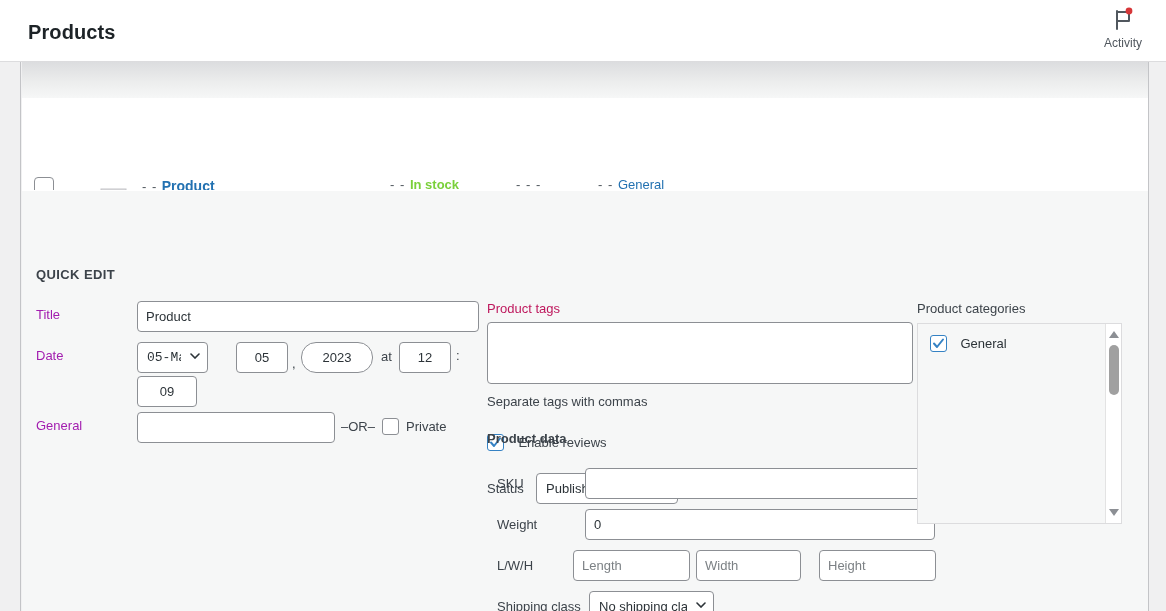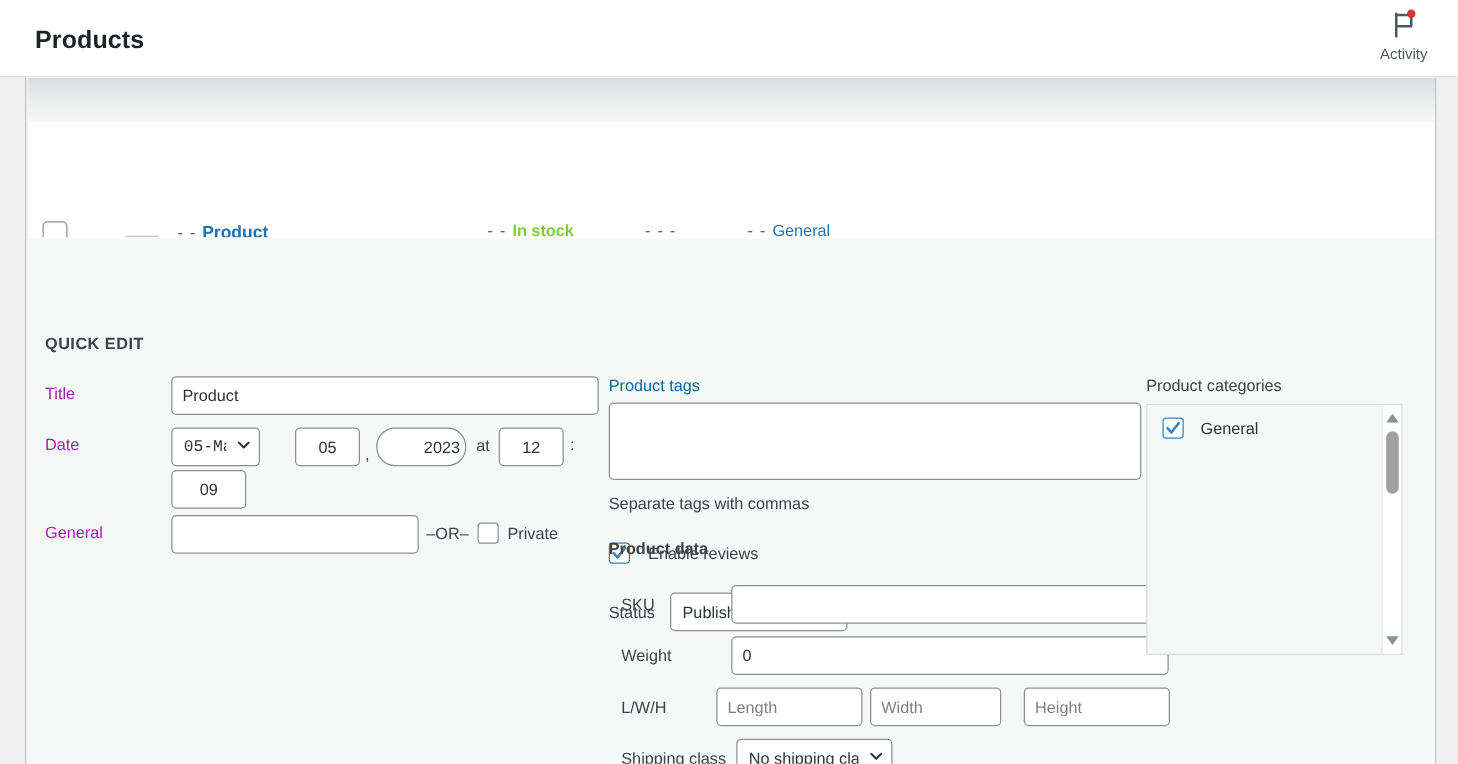--- a/index.html
+++ b/index.html
@@ -146,41 +146,41 @@
   }
   .sel-wrap { position:absolute; display:inline-block; }
   .chev {
     position: absolute; right: 8px; top: 11px;
     width: 10px; height: 6px; pointer-events:none;
   }
   .dd-month { left: 101px; top: 0; }
   .dd-month .sel { width: 71px; font-family: Liberation Mono, monospace; }
   .inp-day   { position:absolute; left: 200px; top: 0; width: 52px; text-align:center; padding:3px 4px;}
   .comma     { position:absolute; left: 256px; top: 14px; font-size: 13px; color:#3c434a; }
-  .inp-year  { position:absolute; left: 265px; top: 0; width: 72px; text-align:right; padding:3px 4px;border-radius:15px;}
+  .inp-year  { position:absolute; left: 265px; top: 0; width: 72px; text-align:center; padding:3px 4px;border-radius:15px;}
   .at-lbl    { position:absolute; left: 345px; top: 7px; font-size: 13px; color:#3c434a; }
   .inp-hour  { position:absolute; left: 363px; top: 0; width: 52px; text-align:center; padding:3px 4px;}
   .colon     { position:absolute; left: 420px; top: 6px; font-size: 13px; color:#3c434a; }
   .inp-min   { position:absolute; left: 101px; top: 34px; width: 60px; text-align:center; padding:3px 4px;}
 
   .inp-pass { position:absolute; left: 101px; top: 0; width: 198px; }
   .or-lbl   { position:absolute; left: 305px; top: 7px; font-size: 13px; color:#3c434a; }
   .cb {
     width: 17px; height: 17px; border: 1px solid #8c8f94;
     border-radius: 3px; background:#fff; display:inline-block;
     position: relative; cursor:pointer; vertical-align: middle;
   }
   .cb.checked { border-color: #3582c4; }
   .cb.checked svg { position:absolute; left: 1px; top: 1px; }
   .priv-cb { position:absolute; left: 346px; top: 6px; }
   .priv-lbl { position:absolute; left: 370px; top: 7px; font-size: 13px; color:#3c434a; }
 
   
   .qe-mid { position: absolute; left: 465px; top: 110px; width: 430px; }
-  .mid-label { font-size: 13px; color: #0369a1; display:block; margin-bottom: 6px; }
+  .mid-label { font-size: 13px; color: #be185d; display:block; margin-bottom: 6px; }
   .tags-area {
     width: 426px; height: 62px; resize: none;
     font-family: "Liberation Sans", sans-serif; font-size: 13px;
     border: 1px solid #8c8f94; border-radius: 4px; background:#fff;
     padding: 5px 8px; outline:none; color:#2c3338;
   }
   .tags-hint { font-size: 13px; color: #3c434a; margin-top: 6px; display:block; }
   .reviews-row { margin-top: 24px; }
   .reviews-lbl { font-size: 13px; color:#3c434a; margin-left: 10px; vertical-align: middle; }
   .status-row { margin-top: 22px; position: relative; height: 32px; }

